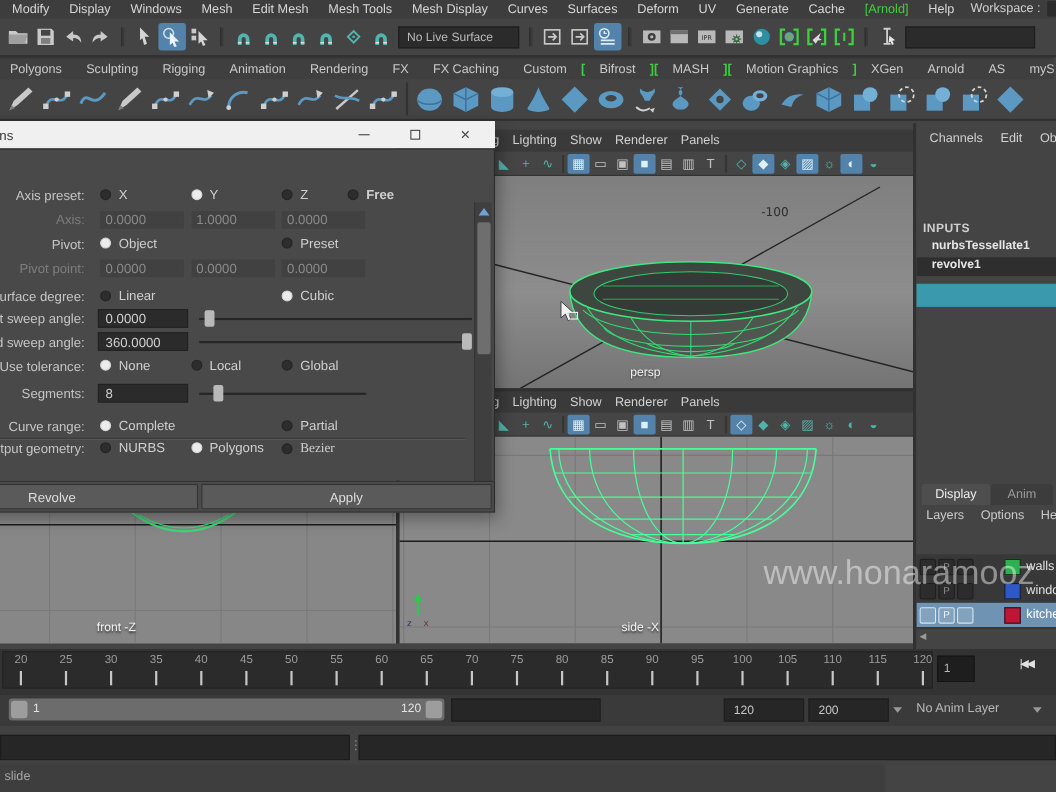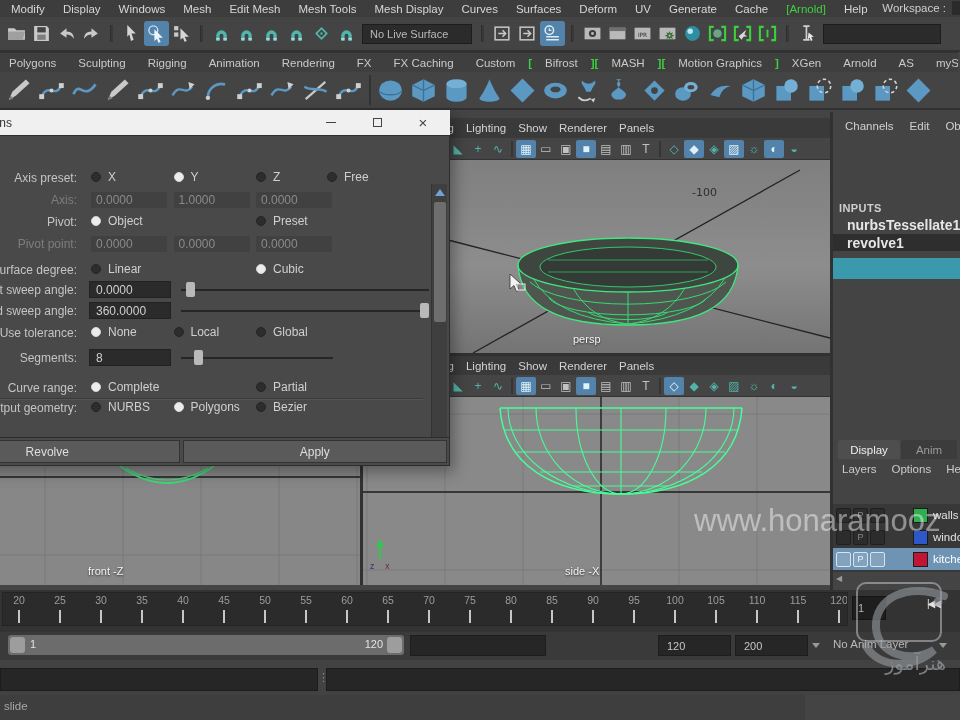--- a/index.html
+++ b/index.html
@@ -56,21 +56,21 @@
   .pane-view{position:absolute;left:0;width:100%;}
   #persp-view{top:48px;height:193px;background:linear-gradient(180deg,#7f7f7f,#8d8d8d 55%,#747474);}
   #side-view{top:41px;height:188px;background:#898989;}
   .vplabel{position:absolute;font-size:11px;color:#f4f4f4;text-shadow:0 1px 2px rgba(0,0,0,.65);}
 
   
   #right-panel{position:absolute;left:833px;top:112px;width:127px;height:478px;background:#444;overflow:hidden;}
   .cb-menu{position:absolute;left:0;top:4px;width:127px;height:20px;display:flex;gap:16px;padding-left:12px;align-items:center;overflow:hidden;}
   .cm{font-size:11.5px;color:#d0d0d0;white-space:nowrap;}
   .cb-inputs-header{position:absolute;left:6px;top:90px;font-size:11px;font-weight:bold;color:#cfcfcf;letter-spacing:.4px;}
-  .cb-item{position:absolute;left:14px;font-size:14px;font-weight:bold;color:#e6e6e6;white-space:nowrap;}
+  .cb-item{position:absolute;left:14px;font-size:11px;font-weight:bold;color:#e6e6e6;white-space:nowrap;}
   .cb-item2-bg{position:absolute;left:0;top:122px;width:127px;height:17px;background:#2e2e2e;}
   .cb-tealbar{position:absolute;left:0;top:146px;width:127px;height:21px;background:#3a99ad;}
   .le-tab{position:absolute;top:328px;height:19px;font-size:11.5px;display:flex;align-items:center;justify-content:center;
           border-radius:3px 3px 0 0;}
   .le-menu{position:absolute;left:0;top:347px;width:127px;height:19px;display:flex;gap:15px;padding-left:9px;align-items:center;overflow:hidden;}
   .lm{font-size:11.5px;color:#cbcbcb;white-space:nowrap;}
   .le-list{position:absolute;left:0;top:392px;width:127px;height:68px;background:#383838;overflow:hidden;}
   .lrow{display:flex;align-items:center;height:22px;padding-left:3px;overflow:hidden;}
   .lrow.selected{background:#6e93b3;}
   .ltog{width:15px;height:15px;margin-right:2px;background:#2c2c2c;border:1px solid #1f1f1f;border-radius:2px;
@@ -891,21 +891,21 @@
             <span class="rlab">X</span>
           </span>
           <span class="ropt" style="left: 260.5px;">
             <span class="rdot sel"></span>
             <span class="rlab">Y</span>
           </span>
           <span class="ropt" style="left: 343px;">
             <span class="rdot"></span>
             <span class="rlab">Z</span>
           </span>
-          <span class="ropt" style="left: 414px;">
+          <span class="ropt" style="left: 403px; font-weight: bold;">
             <span class="rdot"></span>
             <span class="rlab">Free</span>
           </span>
         </div>
       <div class="drow" style="top: 55px;">
           <div class="dlabel dis">
             <span>Axis:</span>
           </div>
           <span class="dval" style="left: 178px;">0.0000</span>
           <span class="dval" style="left: 260.5px;">1.0000</span>
@@ -1008,41 +1008,33 @@
             <span>Output geometry:</span>
           </div>
           <span class="ropt" style="left: 178px;">
             <span class="rdot"></span>
             <span class="rlab">NURBS</span>
           </span>
           <span class="ropt" style="left: 260.5px;">
             <span class="rdot sel"></span>
             <span class="rlab">Polygons</span>
           </span>
-          <span class="ropt" style="left: 343px;">
+          <span class="ropt" style="left: 343px; font-family: Liberation Serif, serif;">
             <span class="rdot"></span>
             <span class="rlab">Bezier</span>
           </span>
         </div>
       <div id="dlg-stub"></div>
       <div id="dlg-scroll">
         <div class="sarrow" style="top:5px;border-bottom:7px solid #6fa3d8"></div>
         <div id="dlg-thumb"></div>
         <div class="sarrow" style="bottom:5px;border-top:7px solid #9a9a9a"></div>
       </div>
     </div>
     <div id="dlg-buttons">
       <div class="dbtn">Revolve</div>
       <div class="dbtn">Apply</div>
     </div>
   </div>
 
   <div id="wm-site">www.honaramooz</div>
-  <div id="wm-logo">
-    <div id="wm-frame"></div>
-    <svg style="position:absolute;left:0;top:0;width:114px;height:118px" viewBox="0 0 114 118">
-      <path d="M98 18 C62 4 28 20 30 50 C32 76 64 86 88 72 C70 90 34 92 20 68" fill="none" stroke="rgba(150,155,160,.6)" stroke-width="8" stroke-linecap="round"></path>
-      <circle cx="92" cy="24" r="4.5" fill="rgba(150,155,160,.6)"></circle>
-    </svg>
-    <span id="wm-brand">هنرآموز</span>
-  </div>
 
 </div>
 
 </body></html>

